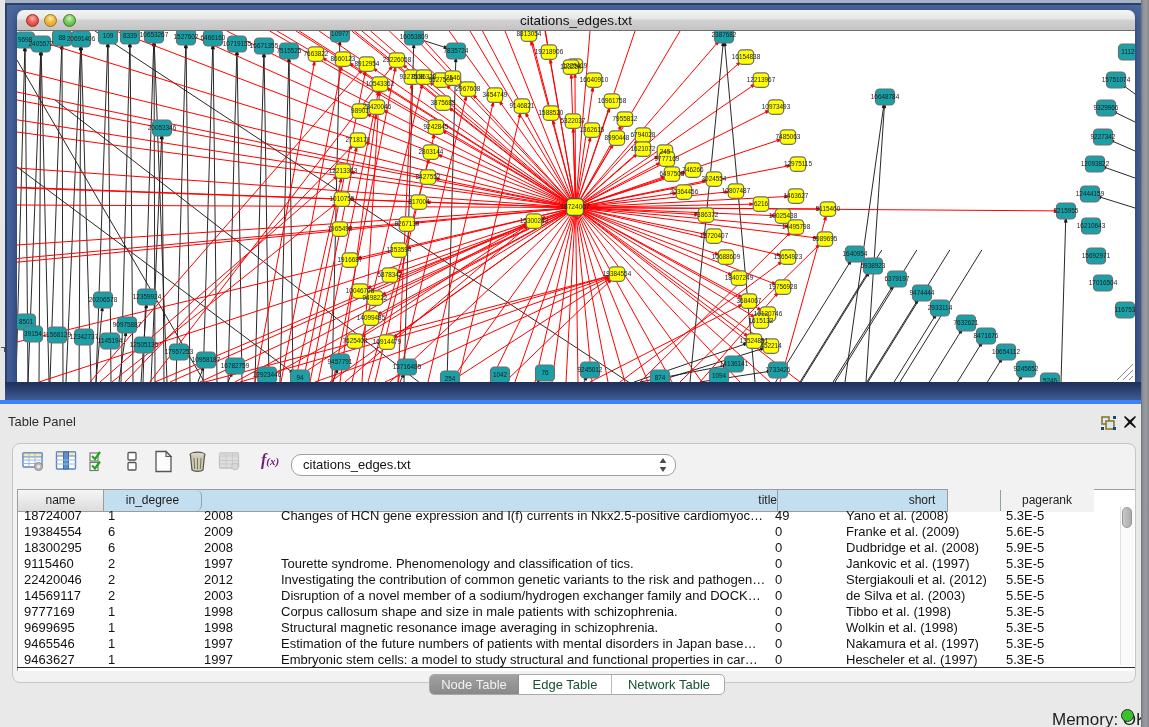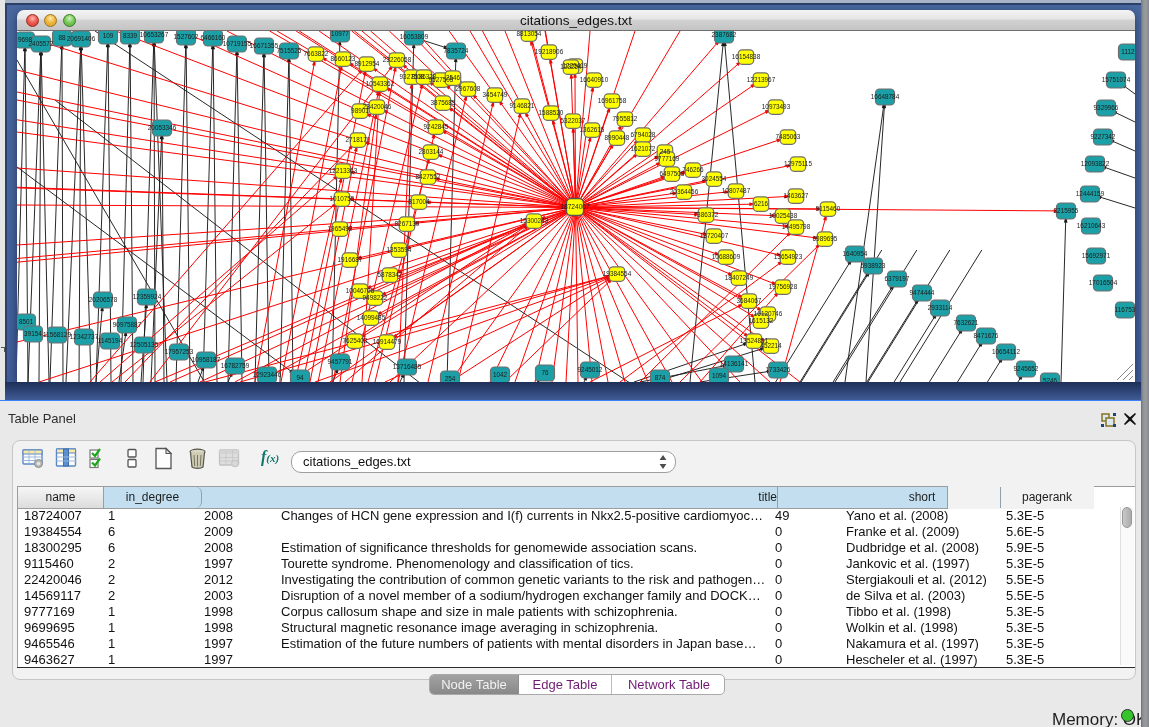--- a/index.html
+++ b/index.html
@@ -15,21 +15,21 @@
 #win { left:17px; top:10px; width:1118px; height:372px; border-radius:7px 7px 0 0; box-shadow:0 3px 10px rgba(10,15,35,0.55); }
 #titlebar { left:0; top:0; width:1118px; height:21px; border-radius:7px 7px 0 0; background:linear-gradient(180deg,#f4f4f4 0%,#e6e6e6 45%,#d2d2d2 50%,#c4c4c4 100%); border-bottom:1px solid #6f6f6f; }
 #titletext { width:100%; text-align:center; top:3px; font-size:13.5px; color:#111; }
 .tl { top:4px; width:13px; height:13px; border-radius:50%; }
 #tl-r { left:8.5px;  background:radial-gradient(circle at 50% 32%, #ffb8b0 0%, #ec5f55 45%, #d32f28 100%); border:1px solid #9e2b22;}
 #tl-y { left:26.5px; background:radial-gradient(circle at 50% 32%, #ffe9b0 0%, #f0b83d 45%, #d89a23 100%); border:1px solid #9a7418;}
 #tl-g { left:45.5px; background:radial-gradient(circle at 50% 32%, #d2f0c0 0%, #7ccc60 45%, #52a438 100%); border:1px solid #3e7a26;}
 #canvas { left:17px; top:31px; width:1118px; height:351px; background:#fff; }
 
 
-#tpanel { left:0; top:400px; width:1141px; height:327px; background:#e9e9e9; border-top:1px solid #3b82f6; }
+#tpanel { left:0; top:400px; width:1141px; height:327px; background:#e9e9e9; border-top:4px solid #3b82f6; }
 #tp-title { left:8px; top:10px; font-size:13px; color:#2e2e2e; }
 #innerpanel { left:12px; top:39px; width:1124px; height:240px; background:#f2f2f2; border:1px solid #c6c6c6; border-radius:8px; }
 #toolbar { left:18px; top:46px; height:28px; }
 #combo { left:291px; top:50px; width:385px; height:22px; background:#fff; border:1px solid #9f9f9f; border-radius:10px; font-size:13px; color:#111; line-height:20px; padding-left:11px; }
 
 
 #thead { left:17px; top:84.5px; width:931px; height:23px; background:#c3dfef; border:1px solid #9c9c9c; border-right:1px solid #9c9c9c; }
 .hcell { position:absolute; top:0; height:21px; font-size:12px; color:#1d1d1d; text-align:center; line-height:21px; border-right:1px solid #90a0ac; }
 #h-name { left:0; width:86px; background:linear-gradient(180deg,#f6f6f6,#dcdcdc); border-right:1px solid #9c9c9c; }
 #h-deg  { left:86px; width:98px;border-radius:6px; }
@@ -42,21 +42,21 @@
 #tbody-line { position:absolute; left:17px; top:666.5px; width:1118px; height:1px; background:#2b2b2b; }
 .trow { position:absolute; left:0; width:1149px; height:16px; font-size:13px; color:#111; }
 .trow span { position:absolute; top:0; white-space:nowrap; }
 .c-name { left:24px; } .c-deg { left:108px; } .c-year { left:204px; } .c-title { left:281px; }
 .c-out { left:775px; } .c-short { left:846px; } .c-pr { left:1006px; }
 #scrolltrack { position:absolute; left:1120px; top:507px; width:14px; height:158px; background:#fafafa; border-left:1px solid #e0e0e0; }
 #scrollthumb { position:absolute; left:1122px; top:507px; width:10px; height:21px; background:linear-gradient(90deg,#c9c9c9,#ababab); border:1px solid #979797; border-radius:5px; }
 
 
 #tabs { position:absolute; left:429px; top:674px; width:296px; height:21px; background:#fff; border:1px solid #a9a9a9; border-radius:5px; overflow:hidden; }
-.tab { position:absolute; top:0; height:21px; font-size:13px; line-height:20px; text-align:center; color:#701a75; }
+.tab { position:absolute; top:0; height:21px; font-size:13px; line-height:20px; text-align:center; color:#14532d; }
 #tab1 { left:0; width:89px; background:linear-gradient(180deg,#a2a2a2,#868686); color:#f2f2f2; border-right:1px solid #8e8e8e; }
 #tab2 { left:89px; width:93px; border-right:1px solid #bbb; }
 #tab3 { left:182px; width:114px; }
 #memline { position:absolute; left:1052px; top:710px; font-size:17px; color:#1e1e1e; }
 #memdot { position:absolute; left:1121px; top:709px; width:13px; height:13px; border-radius:50%; background:#35c42c; border:1.5px solid #2c2c2c; }
 
 
 #rstrip { position:absolute; left:1141px; top:0; width:8px; height:727px; background:linear-gradient(90deg,#6e7073 0,#8f9296 2px,#989ba0 5px,#85878b 8px); }
 
 
@@ -835,21 +835,21 @@
       </svg>
       <svg class="icon" style="left:200px" width="23" height="23" viewBox="0 0 23 23" opacity="0.55">
         <rect x="1.5" y="3" width="19" height="15" rx="1" fill="#cfcfcf" stroke="#9a9a9a" stroke-width="1.3"></rect>
         <rect x="1.5" y="3" width="19" height="4" fill="#bdbdbd"></rect>
         <line x1="8" y1="3" x2="8" y2="18" stroke="#aaa"></line>
           <line x1="14.5" y1="3" x2="14.5" y2="18" stroke="#aaa"></line>
         <line x1="1.5" y1="10.5" x2="20.5" y2="10.5" stroke="#aaa"></line>
           <line x1="1.5" y1="14" x2="20.5" y2="14" stroke="#aaa"></line>
         <circle cx="17" cy="16.5" r="3.4" fill="#c4c4c4" stroke="#999"></circle>
       </svg>
-      <div class="icon" style="left:243px;top:1px;font-size:16px;color:#0f766e;font-style:italic;font-weight:bold;font-family:'Liberation Serif',serif;">f<span style="font-size:11px;">(x)</span></div>
+      <div class="icon" style="left:243px;top:1px;font-size:16px;color:#701a75;font-style:italic;font-weight:bold;font-family:'Liberation Serif',serif;">f<span style="font-size:11px;">(x)</span></div>
     </div>
     <div id="combo" class="abs">citations_edges.txt</div>
     <div id="combo-arrows" class="abs" style="left:656px;top:50px;width:14px;height:22px;">
       <svg width="14" height="22" viewBox="0 0 14 22">
           <path d="M7 4 L10.4 9 H3.6 Z" fill="#4c4c4c"></path>
           <path d="M7 18 L3.6 13 H10.4 Z" fill="#4c4c4c"></path>
         </svg>
     </div>
     <div class="abs" style="left:1094px;top:84.5px;width:41px;height:23px;background:#fff;border-top:1px solid #9c9c9c;"></div>
     <div id="thead" class="abs">
@@ -877,21 +877,20 @@
       <span class="c-deg">6</span>
       <span class="c-year">2009</span>
       <span class="c-out">0</span>
       <span class="c-short">Franke et al. (2009)</span>
       <span class="c-pr">5.6E-5</span>
     </div>
 <div class="trow" style="top:539.5px">
 <span class="c-name">18300295</span>
       <span class="c-deg">6</span>
       <span class="c-year">2008</span>
-      <span class="c-title">Estimation of significance thresholds for genomewide association scans.</span>
       <span class="c-out">0</span>
       <span class="c-short">Dudbridge et al. (2008)</span>
       <span class="c-pr">5.9E-5</span>
     </div>
 <div class="trow" style="top:555.5px">
 <span class="c-name">9115460</span>
       <span class="c-deg">2</span>
       <span class="c-year">1997</span>
       <span class="c-title">Tourette syndrome. Phenomenology and classification of tics.</span>
       <span class="c-out">0</span>
@@ -940,20 +939,21 @@
       <span class="c-year">1997</span>
       <span class="c-title">Estimation of the future numbers of patients with mental disorders in Japan base…</span>
       <span class="c-out">0</span>
       <span class="c-short">Nakamura et al. (1997)</span>
       <span class="c-pr">5.3E-5</span>
     </div>
 <div class="trow" style="top:651.5px">
 <span class="c-name">9463627</span>
       <span class="c-deg">1</span>
       <span class="c-year">1997</span>
+      <span class="c-title">Embryonic stem cells: a model to study structural and functional properties in car…</span>
       <span class="c-out">0</span>
       <span class="c-short">Hescheler et al. (1997)</span>
       <span class="c-pr">5.3E-5</span>
     </div>
   <div id="tbody-line" class="abs"></div>
   <div id="scrolltrack" class="abs"></div>
   <div id="scrollthumb" class="abs"></div>
   <div id="tabs" class="abs">
     <div id="tab1" class="tab">Node Table</div>
     <div id="tab2" class="tab">Edge Table</div>

